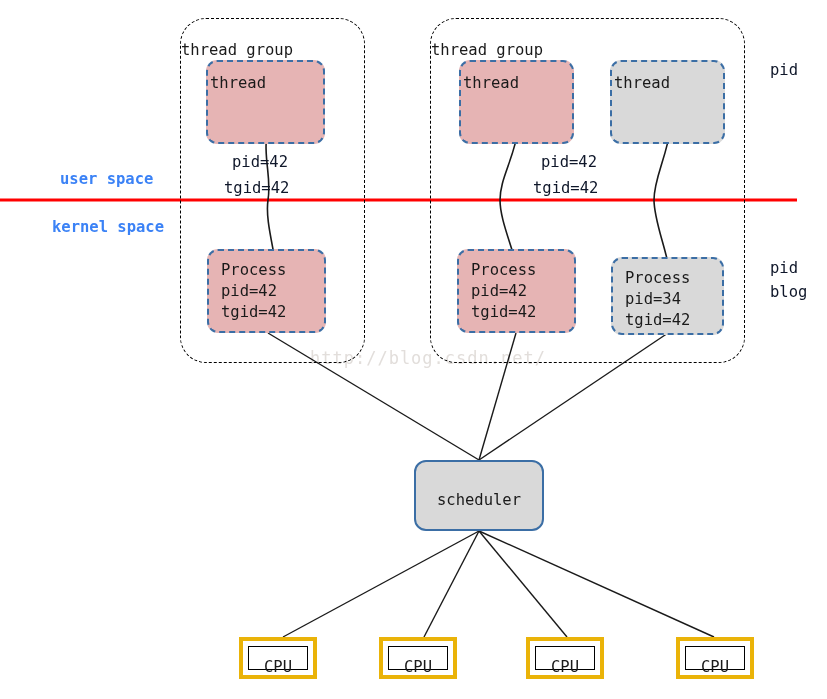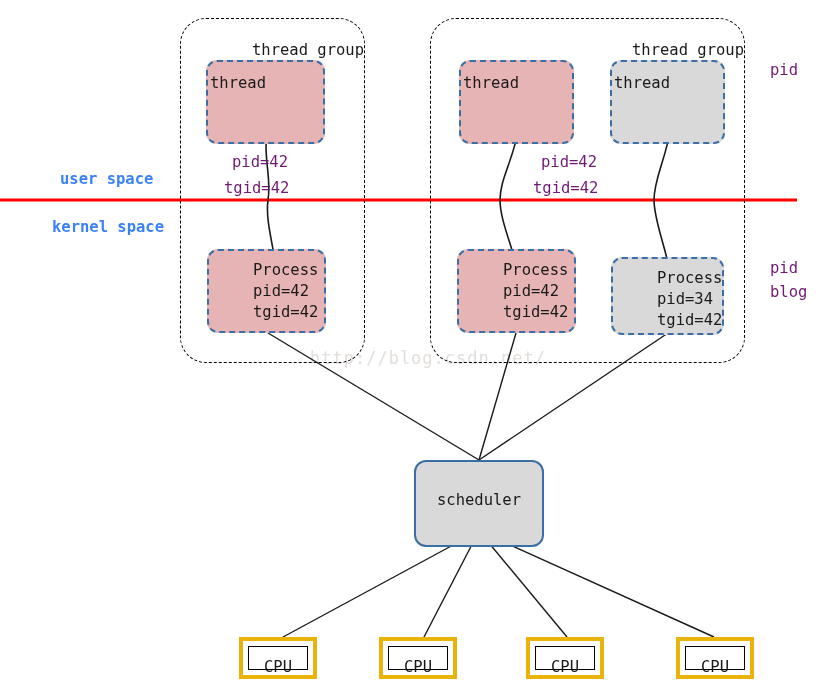--- a/index.html
+++ b/index.html
@@ -31,21 +31,21 @@
   }
   
   .group-box {
     border: 1.4px dashed #000000;
     border-radius: 26px;
     background: transparent;
   }
   .group-title {
     position: absolute;
     width: 100%;
-    text-align: right;
+    text-align: left;
     font-size: 15.5px;
     color: #1a1a1a;
     letter-spacing: 0px;
     white-space: nowrap;
   }
   
   .box-dashed {
     border: 2px dashed #3b6ea5;
     border-radius: 11px;
   }
@@ -61,26 +61,25 @@
     white-space: nowrap;
   }
   .proc-lines {
     position: absolute;
     left: 12px;
     top: 9px;
     font-size: 15.5px;
     line-height: 21px;
     color: #1a1a1a;
     white-space: nowrap;
-    margin-left: 32px;
   }
   .free-text {
     position: absolute;
     font-size: 15.5px;
-    color: #701a75;
+    color: #0f172a;
     white-space: nowrap;
   }
   .bold-text {
     position: absolute;
     font-size: 15.5px;
     font-weight: bold;
     color: #3b82f6;
     white-space: nowrap;
   }
   .sched-box {
@@ -199,21 +198,21 @@
     </div>
   </div>
 
   <div class="bold-text" style="left:60px; top:170px;">user space</div>
   <div class="bold-text" style="left:52px; top:218px;">kernel space</div>
 
   <div class="free-text" style="left:770px; top:61px;">pid</div>
   <div class="free-text" style="left:770px; top:259px;">pid</div>
   <div class="free-text" style="left:770px; top:283px;">blog</div>
 
-  <div class="node sched-box" style="left:414px; top:460px; width:130px; height:87px;">
+  <div class="node sched-box" style="left:414px; top:460px; width:130px; height:71px;">
     <div class="sched-label">scheduler</div>
   </div>
 
   <div class="node cpu-outer" style="left:239px; top:637px; width:78px; height:42px;">
     <div class="cpu-inner">
       <div class="cpu-label">CPU</div>
     </div>
   </div>
   <div class="node cpu-outer" style="left:379px; top:637px; width:78px; height:42px;">
     <div class="cpu-inner">

